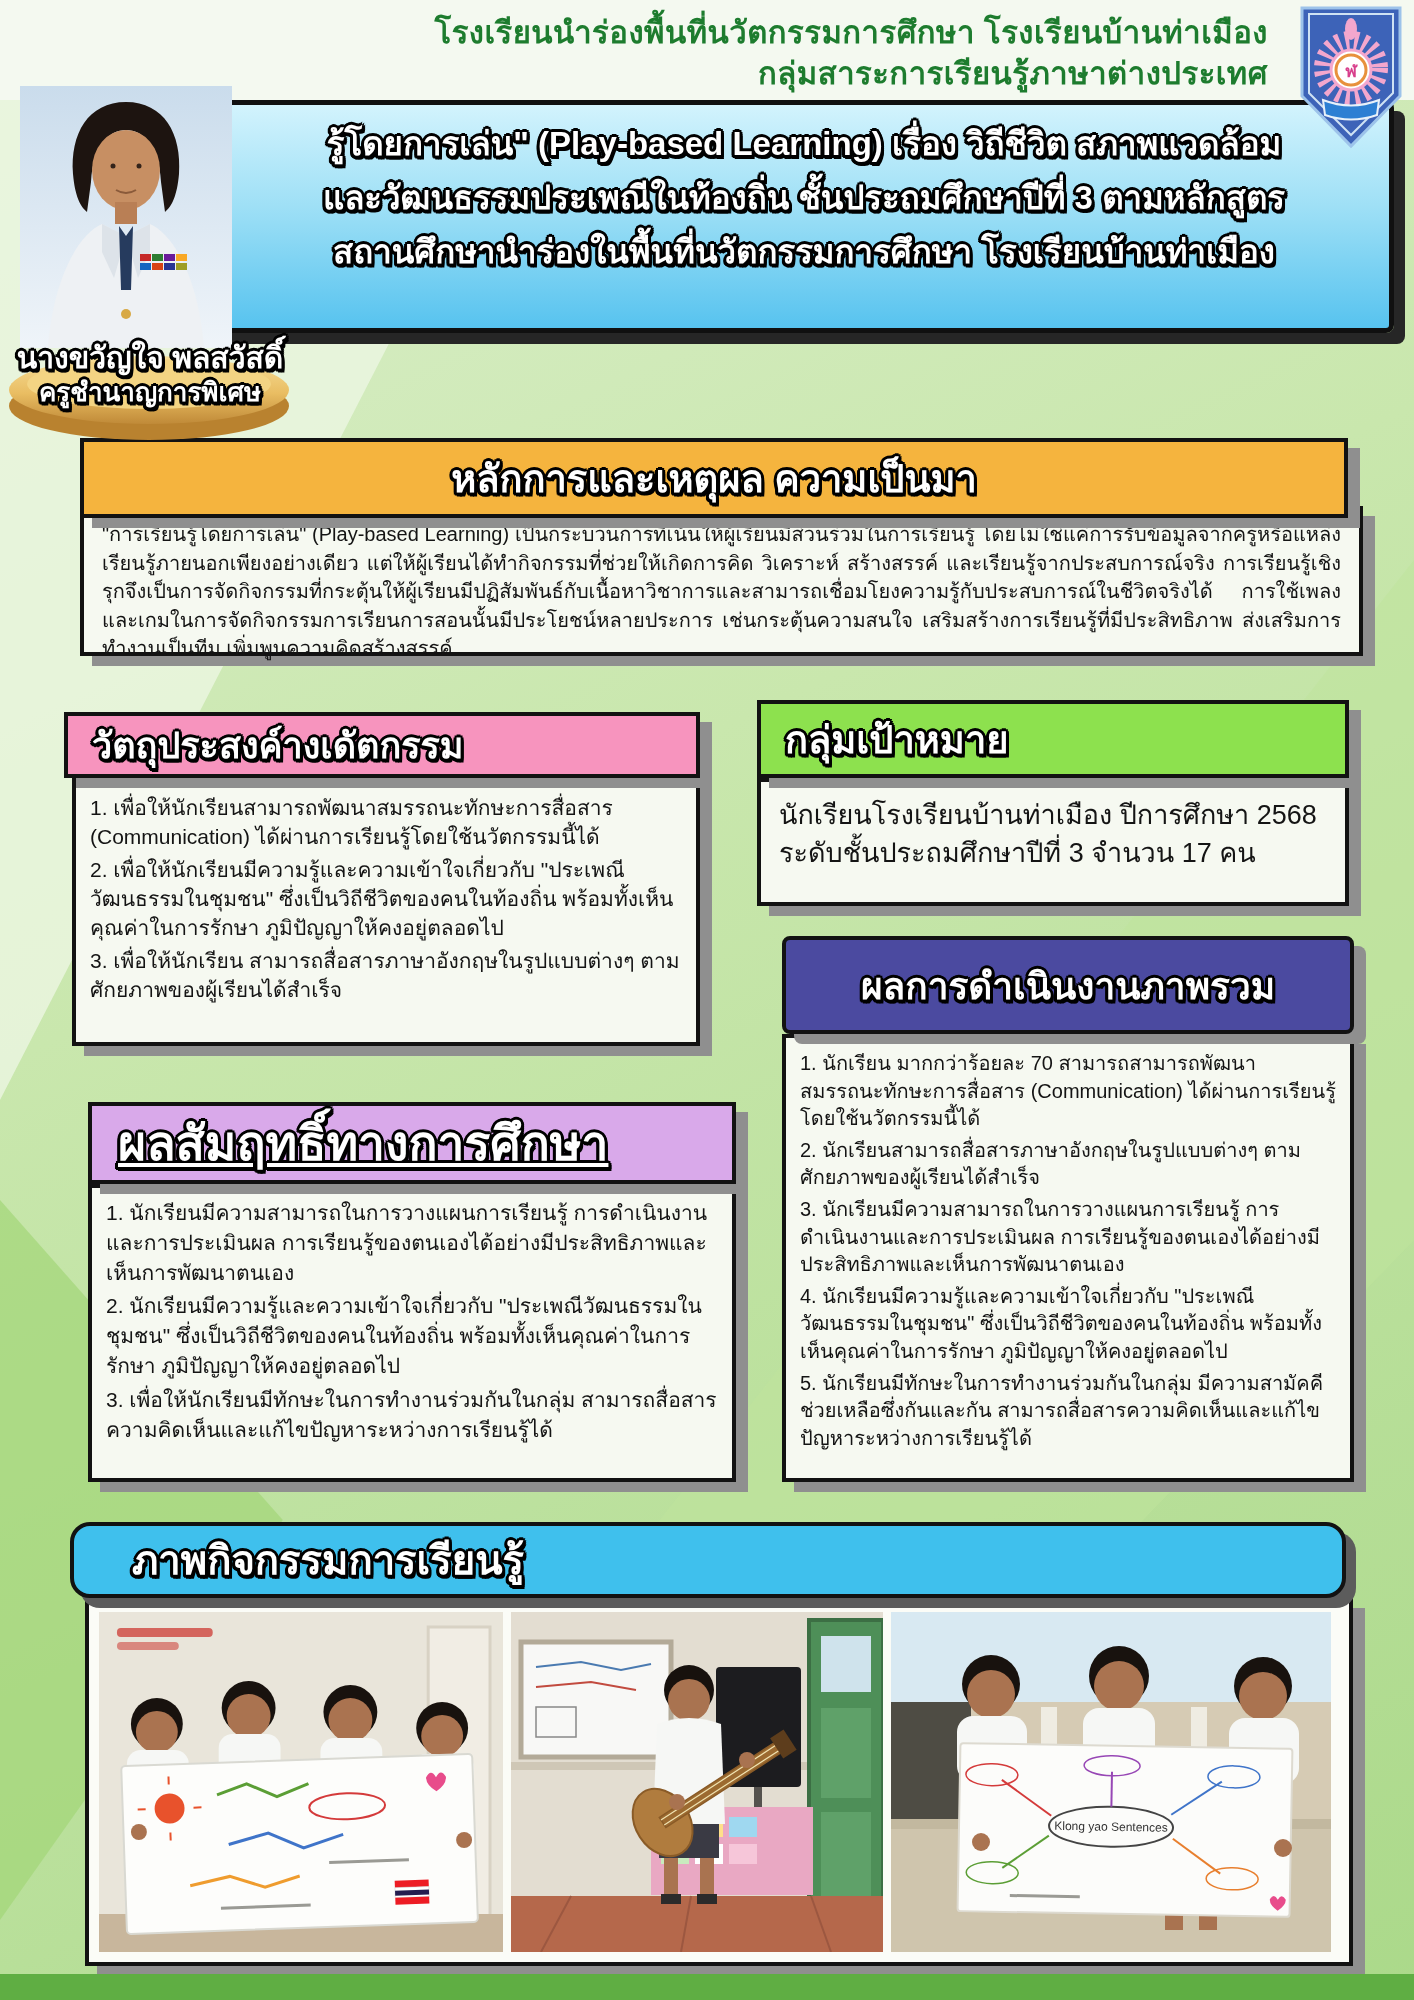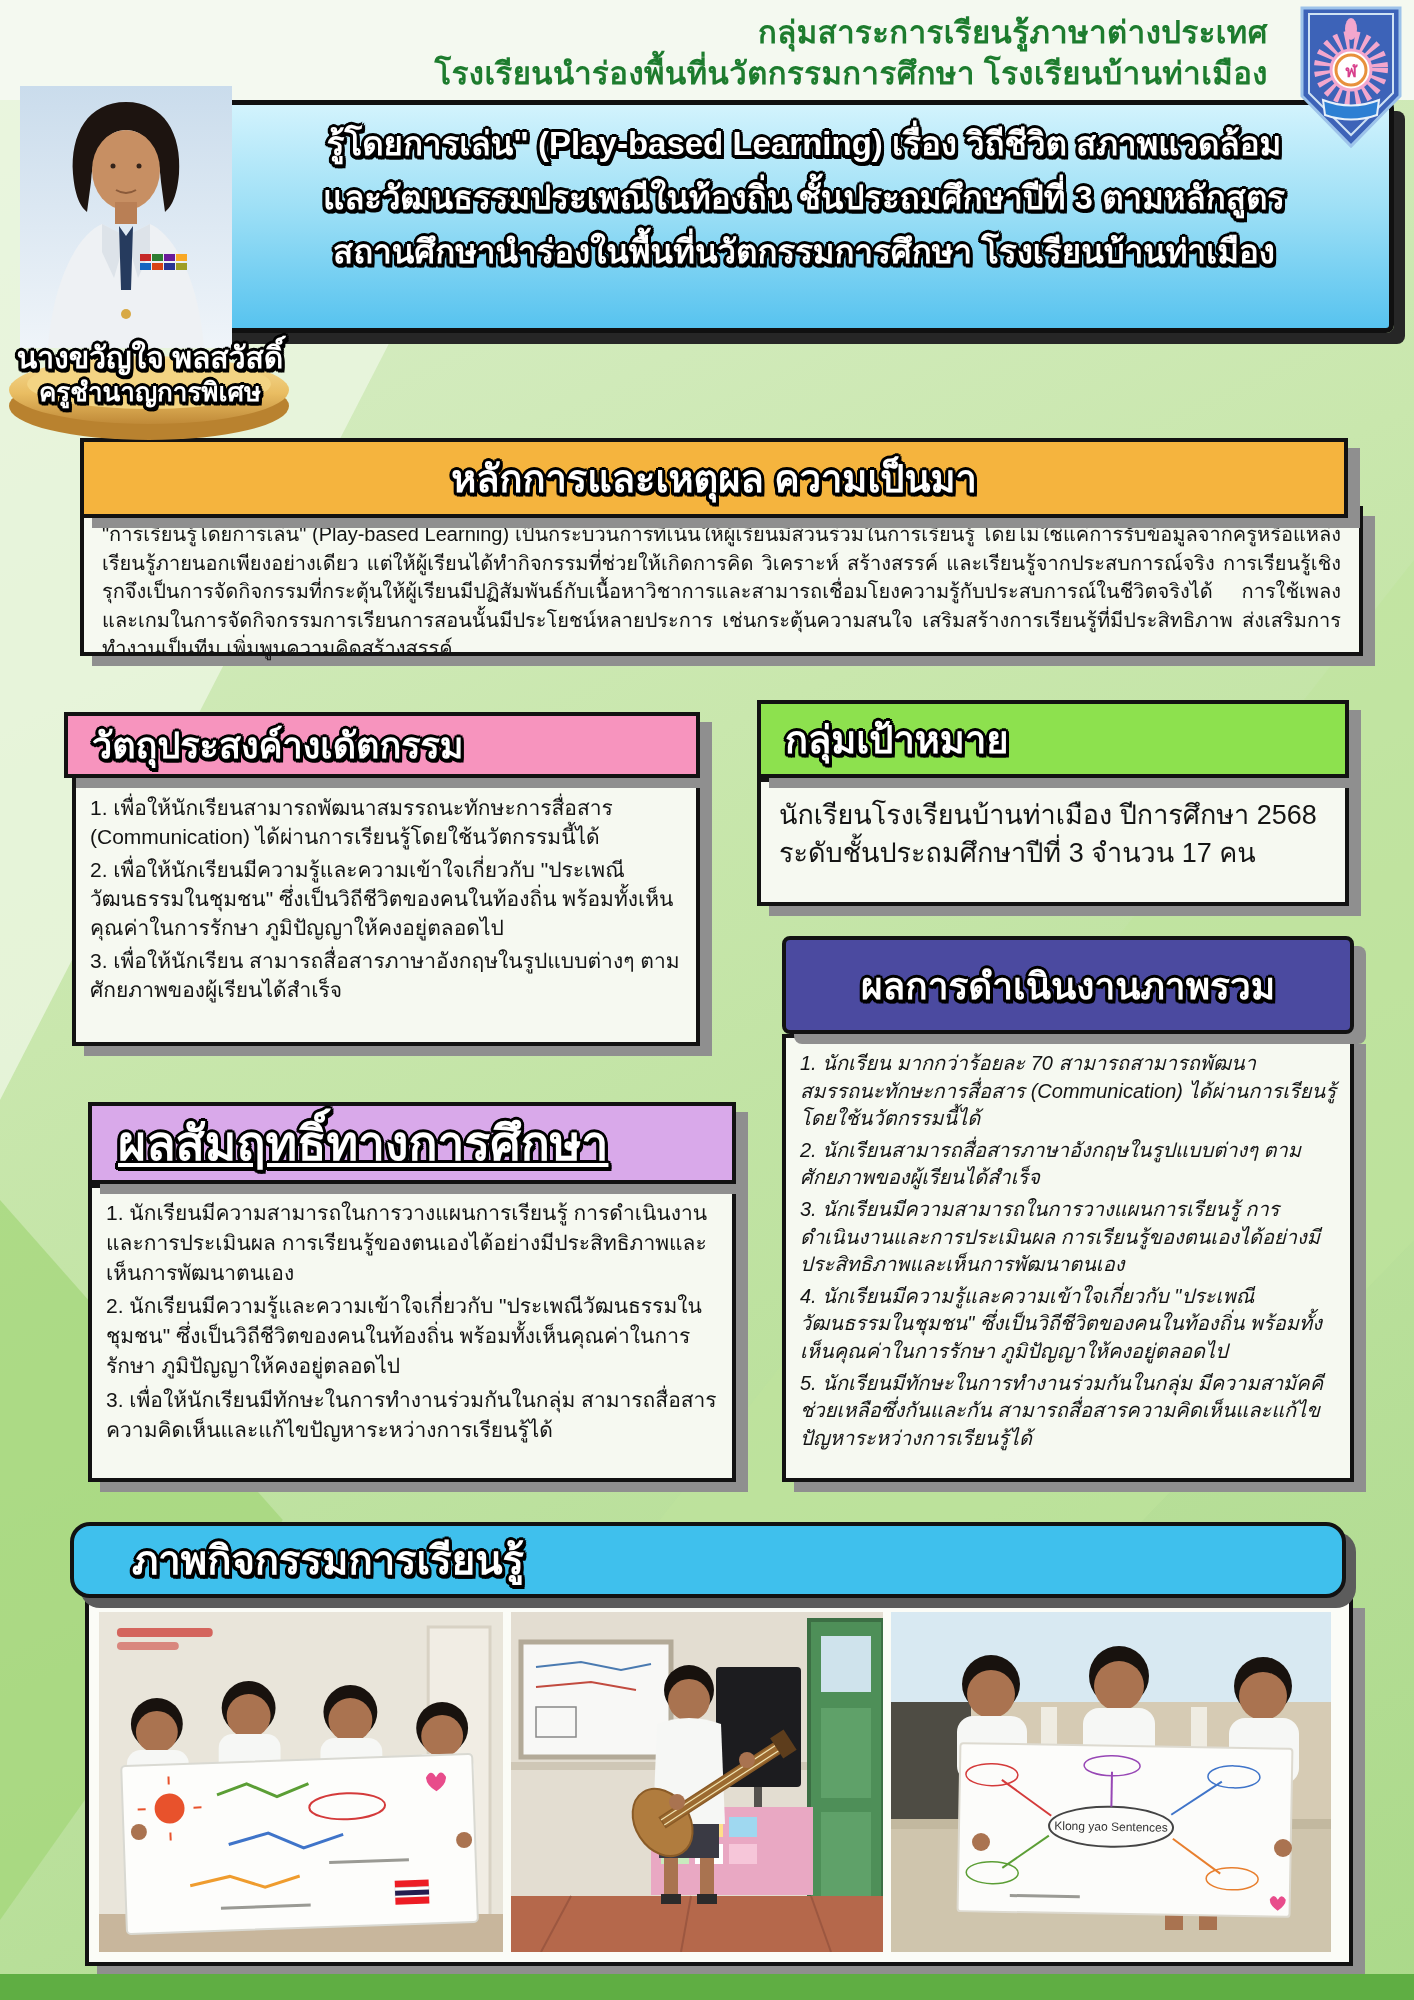--- a/index.html
+++ b/index.html
@@ -52,21 +52,21 @@
   .objectives-header{left:64px;top:712px;width:636px;height:66px;background:#f794be;padding-left:24px;}
   .objectives-header .h-text{font-size:36px;}
   .objectives-body{left:72px;top:778px;width:628px;height:268px;padding:12px 14px;font-size:21px;line-height:1.38;}
 
   .target-header{left:757px;top:700px;width:592px;height:78px;background:#8de14e;padding-left:24px;}
   .target-header .h-text{font-size:38px;}
   .target-body{left:757px;top:778px;width:592px;height:128px;padding:14px 18px;font-size:27px;line-height:1.42;}
 
   .results-header{left:782px;top:936px;width:572px;height:98px;background:#4b4aa0;border-radius:8px;justify-content:center;}
   .results-header .h-text{font-size:37px;}
-  .results-body{left:782px;top:1034px;width:572px;height:448px;padding:12px 14px;font-size:20px;line-height:1.38;font-style:italic;}
+  .results-body{left:782px;top:1034px;width:572px;height:448px;padding:12px 14px;font-size:20px;line-height:1.38;}
 
   .achieve-header{left:88px;top:1102px;width:648px;height:82px;background:#d9a9ea;padding-left:26px;}
   .achieve-header .h-text{font-size:48px;text-decoration:underline;}
   .achieve-body{left:88px;top:1184px;width:648px;height:298px;padding:10px 14px;font-size:21px;line-height:1.42;}
 
   .gallery-header{left:70px;top:1522px;width:1276px;height:76px;background:#3fc0ed;border-radius:20px;padding-left:58px;box-shadow:10px 10px 0 #5c5c5c;}
   .gallery-header .h-text{font-size:40px;}
   .gallery-box{left:85px;top:1598px;width:1268px;height:368px;padding:10px;display:flex;gap:8px;background:#fbfcf7;}
   .photo{height:100%;flex:0 0 auto;overflow:hidden;background:#15803d;}
   .photo svg{display:block;width:100%;height:100%;}
@@ -77,22 +77,22 @@
 </head>
 <body>
 
 <div class="poster">
   <div class="deco deco-a"></div>
   <div class="deco deco-b"></div>
   <div class="deco deco-c"></div>
 
   <div class="top-header">
     <div class="top-header-text">
+      <div>โรงเรียนนำร่องพื้นที่นวัตกรรมการศึกษา โรงเรียนบ้านท่าเมือง</div>
       <div>กลุ่มสาระการเรียนรู้ภาษาต่างประเทศ</div>
-      <div>โรงเรียนนำร่องพื้นที่นวัตกรรมการศึกษา โรงเรียนบ้านท่าเมือง</div>
     </div>
   </div>
 
   <svg class="crest" viewBox="0 0 110 148" role="img">
     <path d="M6 4 H104 V92 L55 142 L6 92 Z" fill="#3d63b8" stroke="#9dc3ea" stroke-width="3"></path>
     <path d="M13 10 H97 V89 L55 131 L13 89 Z" fill="none" stroke="#cfe2f4" stroke-width="2"></path>
     <ellipse cx="55" cy="25" rx="6" ry="11" fill="#f3a7cd"></ellipse>
     <circle cx="55" cy="64" r="28" fill="none" stroke="#f3a7cd" stroke-width="18" stroke-dasharray="4 5"></circle>
     <circle cx="55" cy="66" r="20" fill="#ffffff" stroke="#f3a7cd" stroke-width="3"></circle>
     <circle cx="55" cy="66" r="15" fill="none" stroke="#e8913c" stroke-width="3"></circle>

